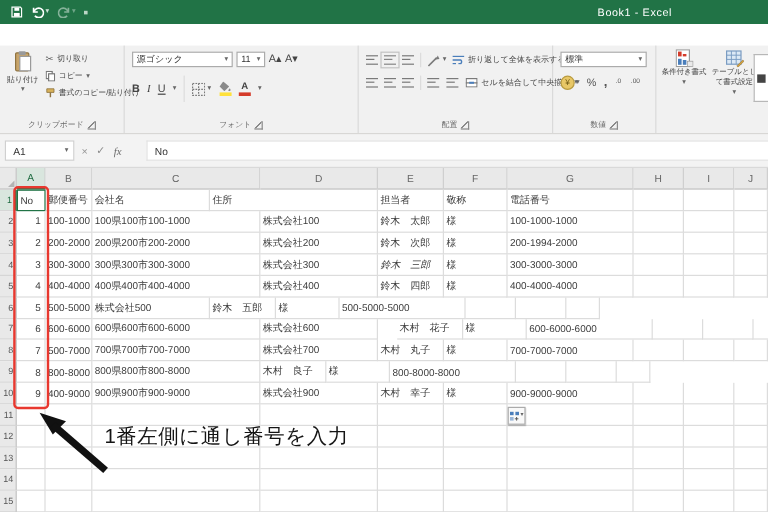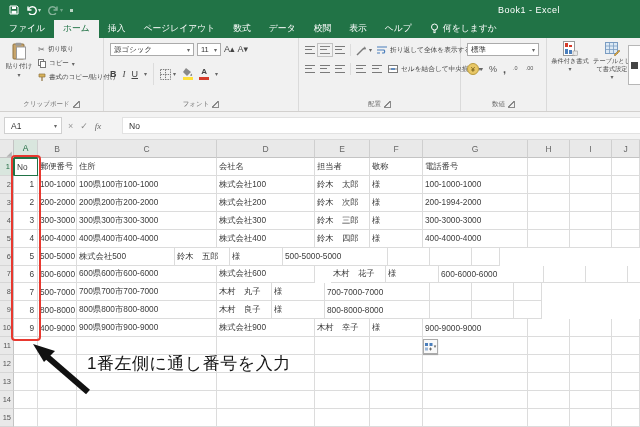--- a/index.html
+++ b/index.html
@@ -130,40 +130,20 @@
             <path d="M9 1.5v3.5H5.5" fill="none" stroke="#fff" stroke-width="1.4"></path>
             <path d="M8.6 4.6a4 4 0 1 0-.7 3.6" fill="none" stroke="#fff" stroke-width="1.4"></path>
           </svg>
         <span class="dd" style="color:#cfe4d9;">▾</span>
       </span>
       <span class="qat-dot"></span>
     </div>
     <div class="win-title">Book1  -  Excel</div>
   </div>
 
-  <div class="tabrow">
-    <div class="tab">ファイル</div>
-    <div class="tab active">ホーム</div>
-    <div class="tab">挿入</div>
-    <div class="tab">ページレイアウト</div>
-    <div class="tab">数式</div>
-    <div class="tab">データ</div>
-    <div class="tab">校閲</div>
-    <div class="tab">表示</div>
-    <div class="tab">ヘルプ</div>
-    <div class="tellme">
-      <span>
-        <svg width="9" height="11" viewBox="0 0 9 11">
-            <circle cx="4.5" cy="4" r="3" fill="none" stroke="#fff" stroke-width="1"></circle>
-            <path d="M3 8h3M3.4 9.6h2.2" stroke="#fff" stroke-width="1"></path>
-          </svg>
-      </span>
-      <span>何をしますか</span>
-    </div>
-  </div>
 
   <div class="ribbon">
 
     <div class="rgroup" style="width:104px;">
       <div class="paste-btn">
         <svg width="15" height="19" viewBox="0 0 15 19">
             <rect x="1" y="2" width="11" height="15" rx="1" fill="#c7a46a" stroke="#8f7340"></rect>
             <rect x="3.5" y="0.8" width="6" height="3" rx="1" fill="#9a9a9a"></rect>
             <rect x="4.5" y="5" width="9" height="12" fill="#fff" stroke="#9a9a9a"></rect>
           </svg>
@@ -364,22 +344,22 @@
         <div class="colh" style="width: 105px;">G</div>
         <div class="colh" style="width: 42px;">H</div>
         <div class="colh" style="width: 42px;">I</div>
         <div class="colh" style="width: 28px;">J</div>
       </div>
     <div id="gbody">
         <div class="grow">
           <div class="rowh sel">1</div>
           <div class="cell active" style="width: 24px;">No</div>
           <div class="cell" style="width: 39px;">郵便番号</div>
+          <div class="cell" style="width: 98px;">会社名</div>
           <div class="cell" style="width: 140px;">住所</div>
-          <div class="cell" style="width: 98px;">会社名</div>
           <div class="cell" style="width: 55px;">担当者</div>
           <div class="cell" style="width: 53px;">敬称</div>
           <div class="cell" style="width: 105px;">電話番号</div>
           <div class="cell" style="width: 42px;"></div>
           <div class="cell" style="width: 42px;"></div>
           <div class="cell" style="width: 28px;"></div>
         </div>
         <div class="grow">
           <div class="rowh">2</div>
           <div class="cell num" style="width: 24px;">1</div>
@@ -405,21 +385,21 @@
           <div class="cell" style="width: 42px;"></div>
           <div class="cell" style="width: 42px;"></div>
           <div class="cell" style="width: 28px;"></div>
         </div>
         <div class="grow">
           <div class="rowh">4</div>
           <div class="cell num" style="width: 24px;">3</div>
           <div class="cell" style="width: 39px;">300-3000</div>
           <div class="cell" style="width: 140px;">300県300市300-3000</div>
           <div class="cell" style="width: 98px;">株式会社300</div>
-          <div class="cell" style="width: 55px;">鈴木　三郎</div>
+          <div class="cell" style="width: 55px; font-style: italic;">鈴木　三郎</div>
           <div class="cell" style="width: 53px;">様</div>
           <div class="cell" style="width: 105px;">300-3000-3000</div>
           <div class="cell" style="width: 42px;"></div>
           <div class="cell" style="width: 42px;"></div>
           <div class="cell" style="width: 28px;"></div>
         </div>
         <div class="grow">
           <div class="rowh">5</div>
           <div class="cell num" style="width: 24px;">4</div>
           <div class="cell" style="width: 39px;">400-4000</div>
@@ -455,20 +435,21 @@
           <div class="cell" style="width: 105px;">600-6000-6000</div>
           <div class="cell" style="width: 42px;"></div>
           <div class="cell" style="width: 42px;"></div>
           <div class="cell" style="width: 28px;"></div>
         </div>
         <div class="grow">
           <div class="rowh">8</div>
           <div class="cell num" style="width: 24px;">7</div>
           <div class="cell" style="width: 39px;">500-7000</div>
           <div class="cell" style="width: 140px;">700県700市700-7000</div>
+          <div class="cell" style="width: 98px;">株式会社700</div>
           <div class="cell" style="width: 55px;">木村　丸子</div>
           <div class="cell" style="width: 53px;">様</div>
           <div class="cell" style="width: 105px;">700-7000-7000</div>
           <div class="cell" style="width: 42px;"></div>
           <div class="cell" style="width: 42px;"></div>
           <div class="cell" style="width: 28px;"></div>
         </div>
         <div class="grow">
           <div class="rowh">9</div>
           <div class="cell num" style="width: 24px;">8</div>

